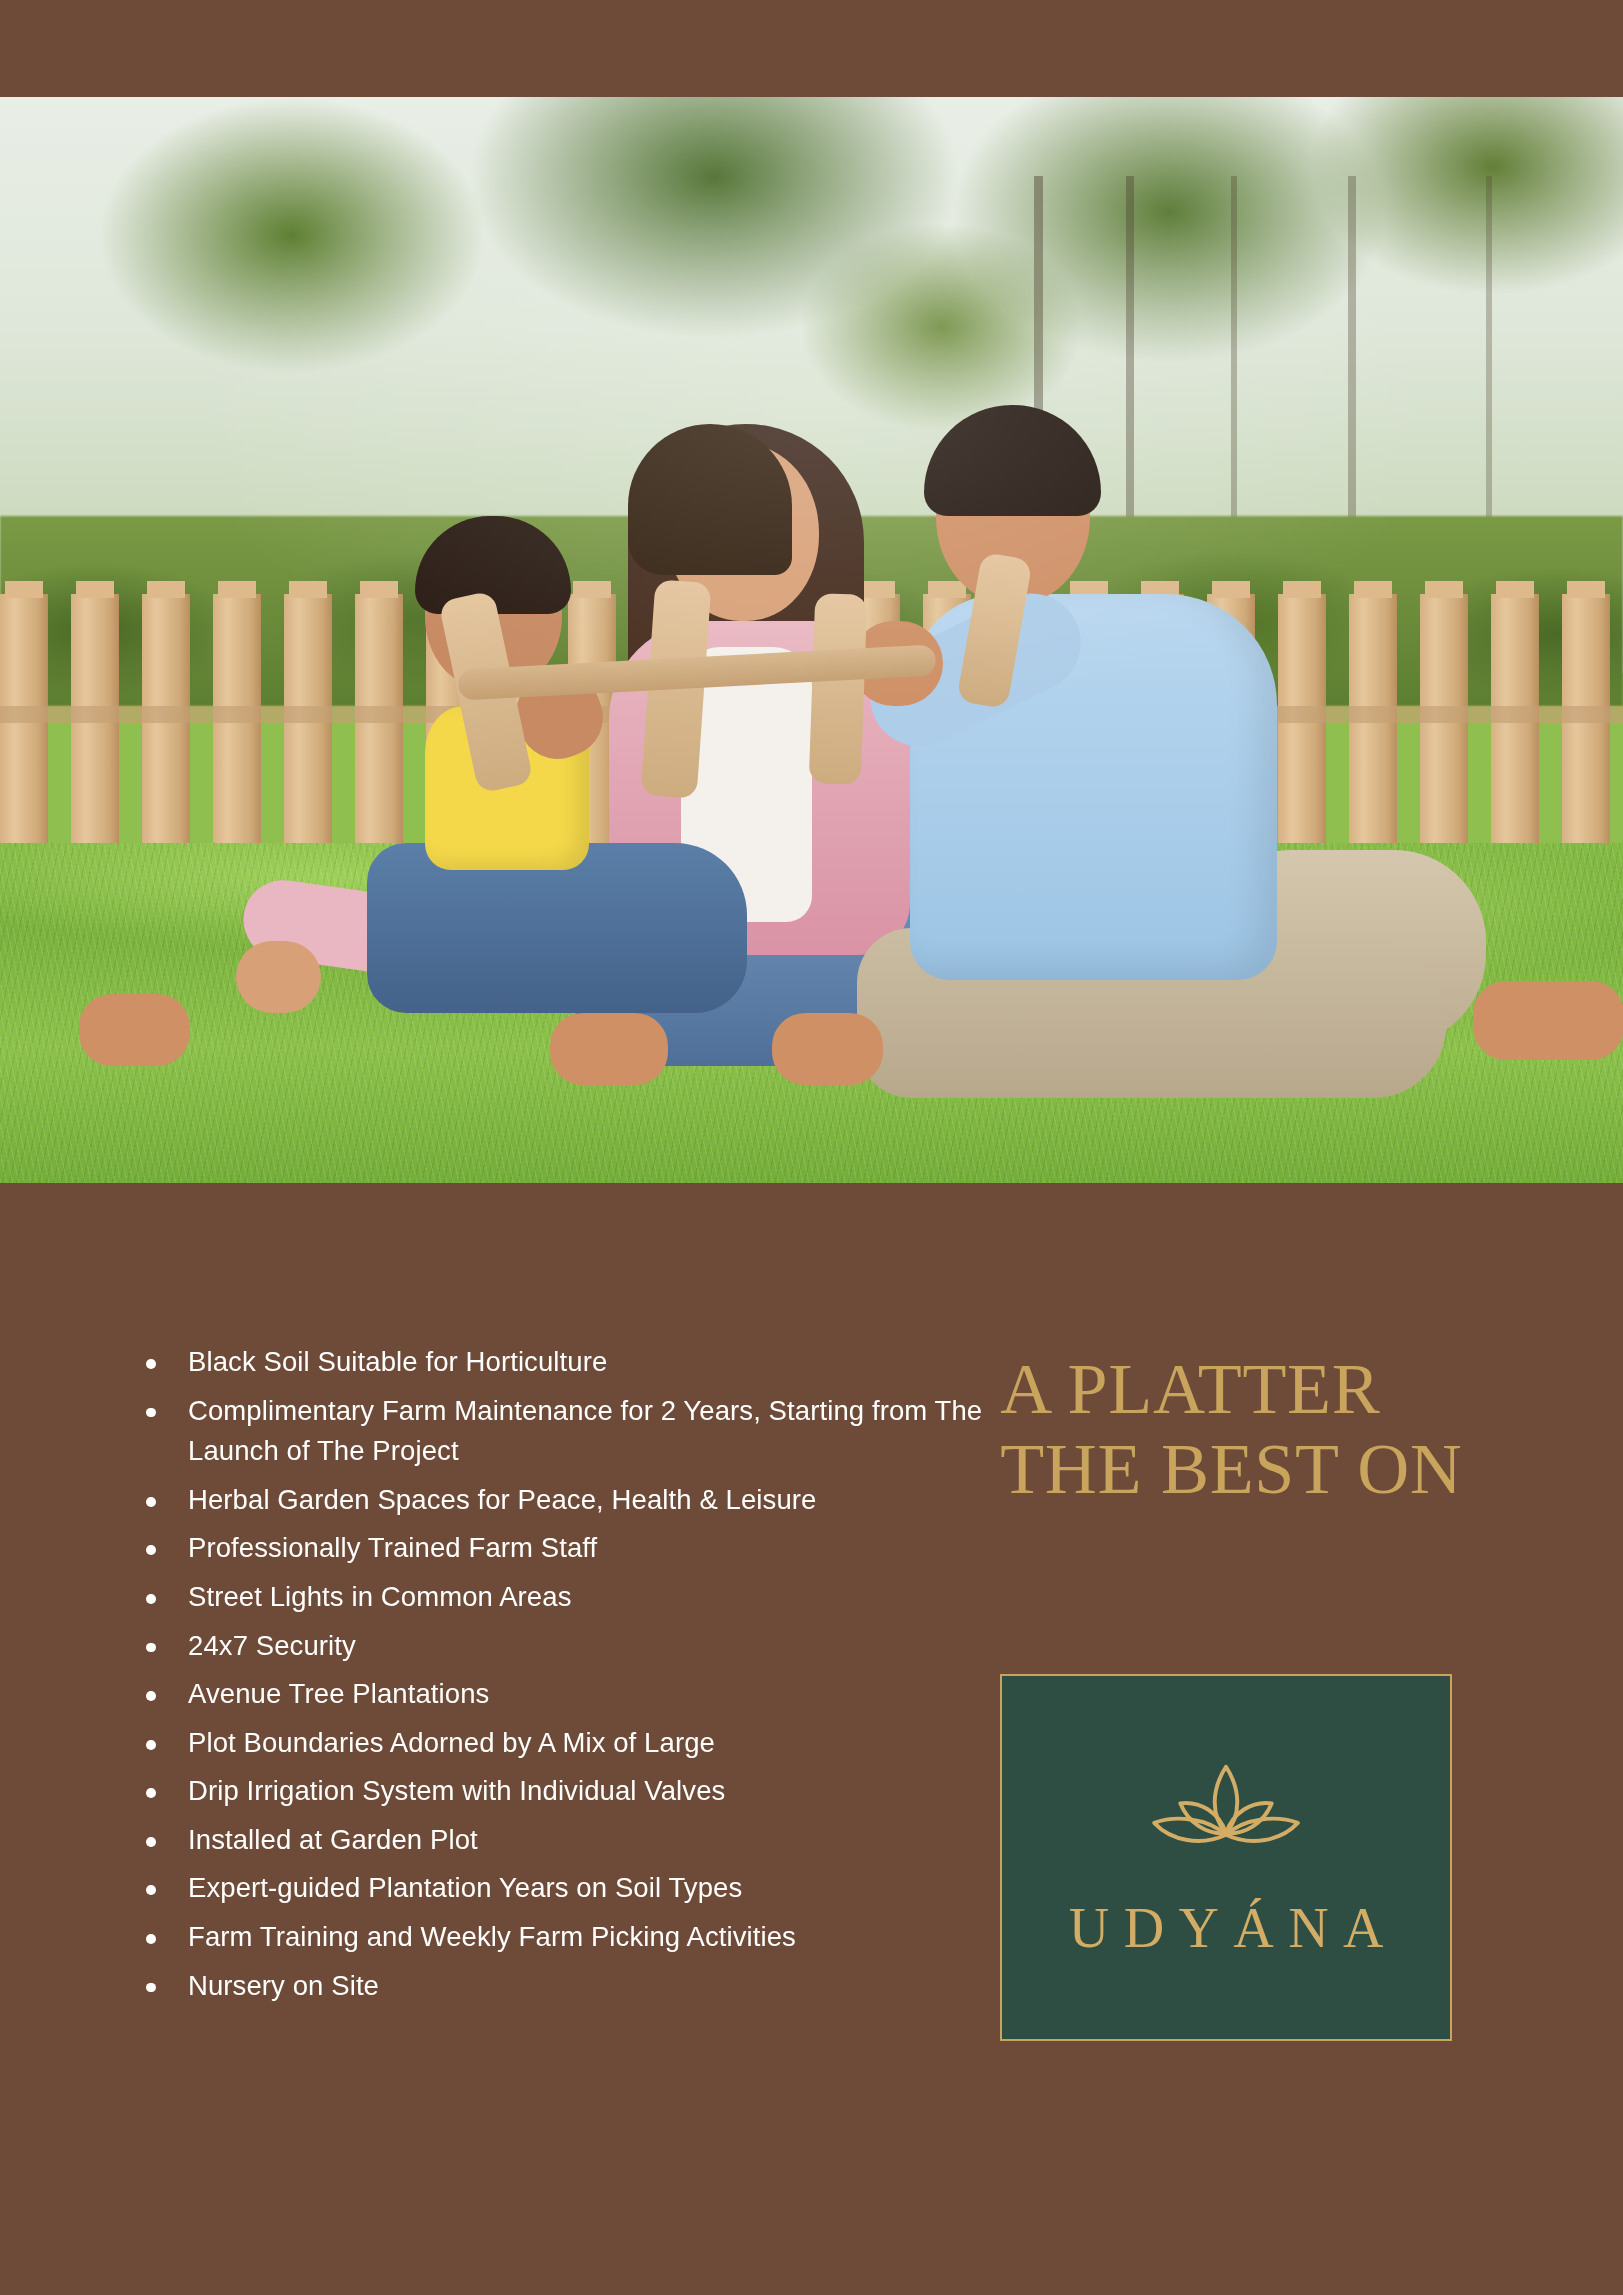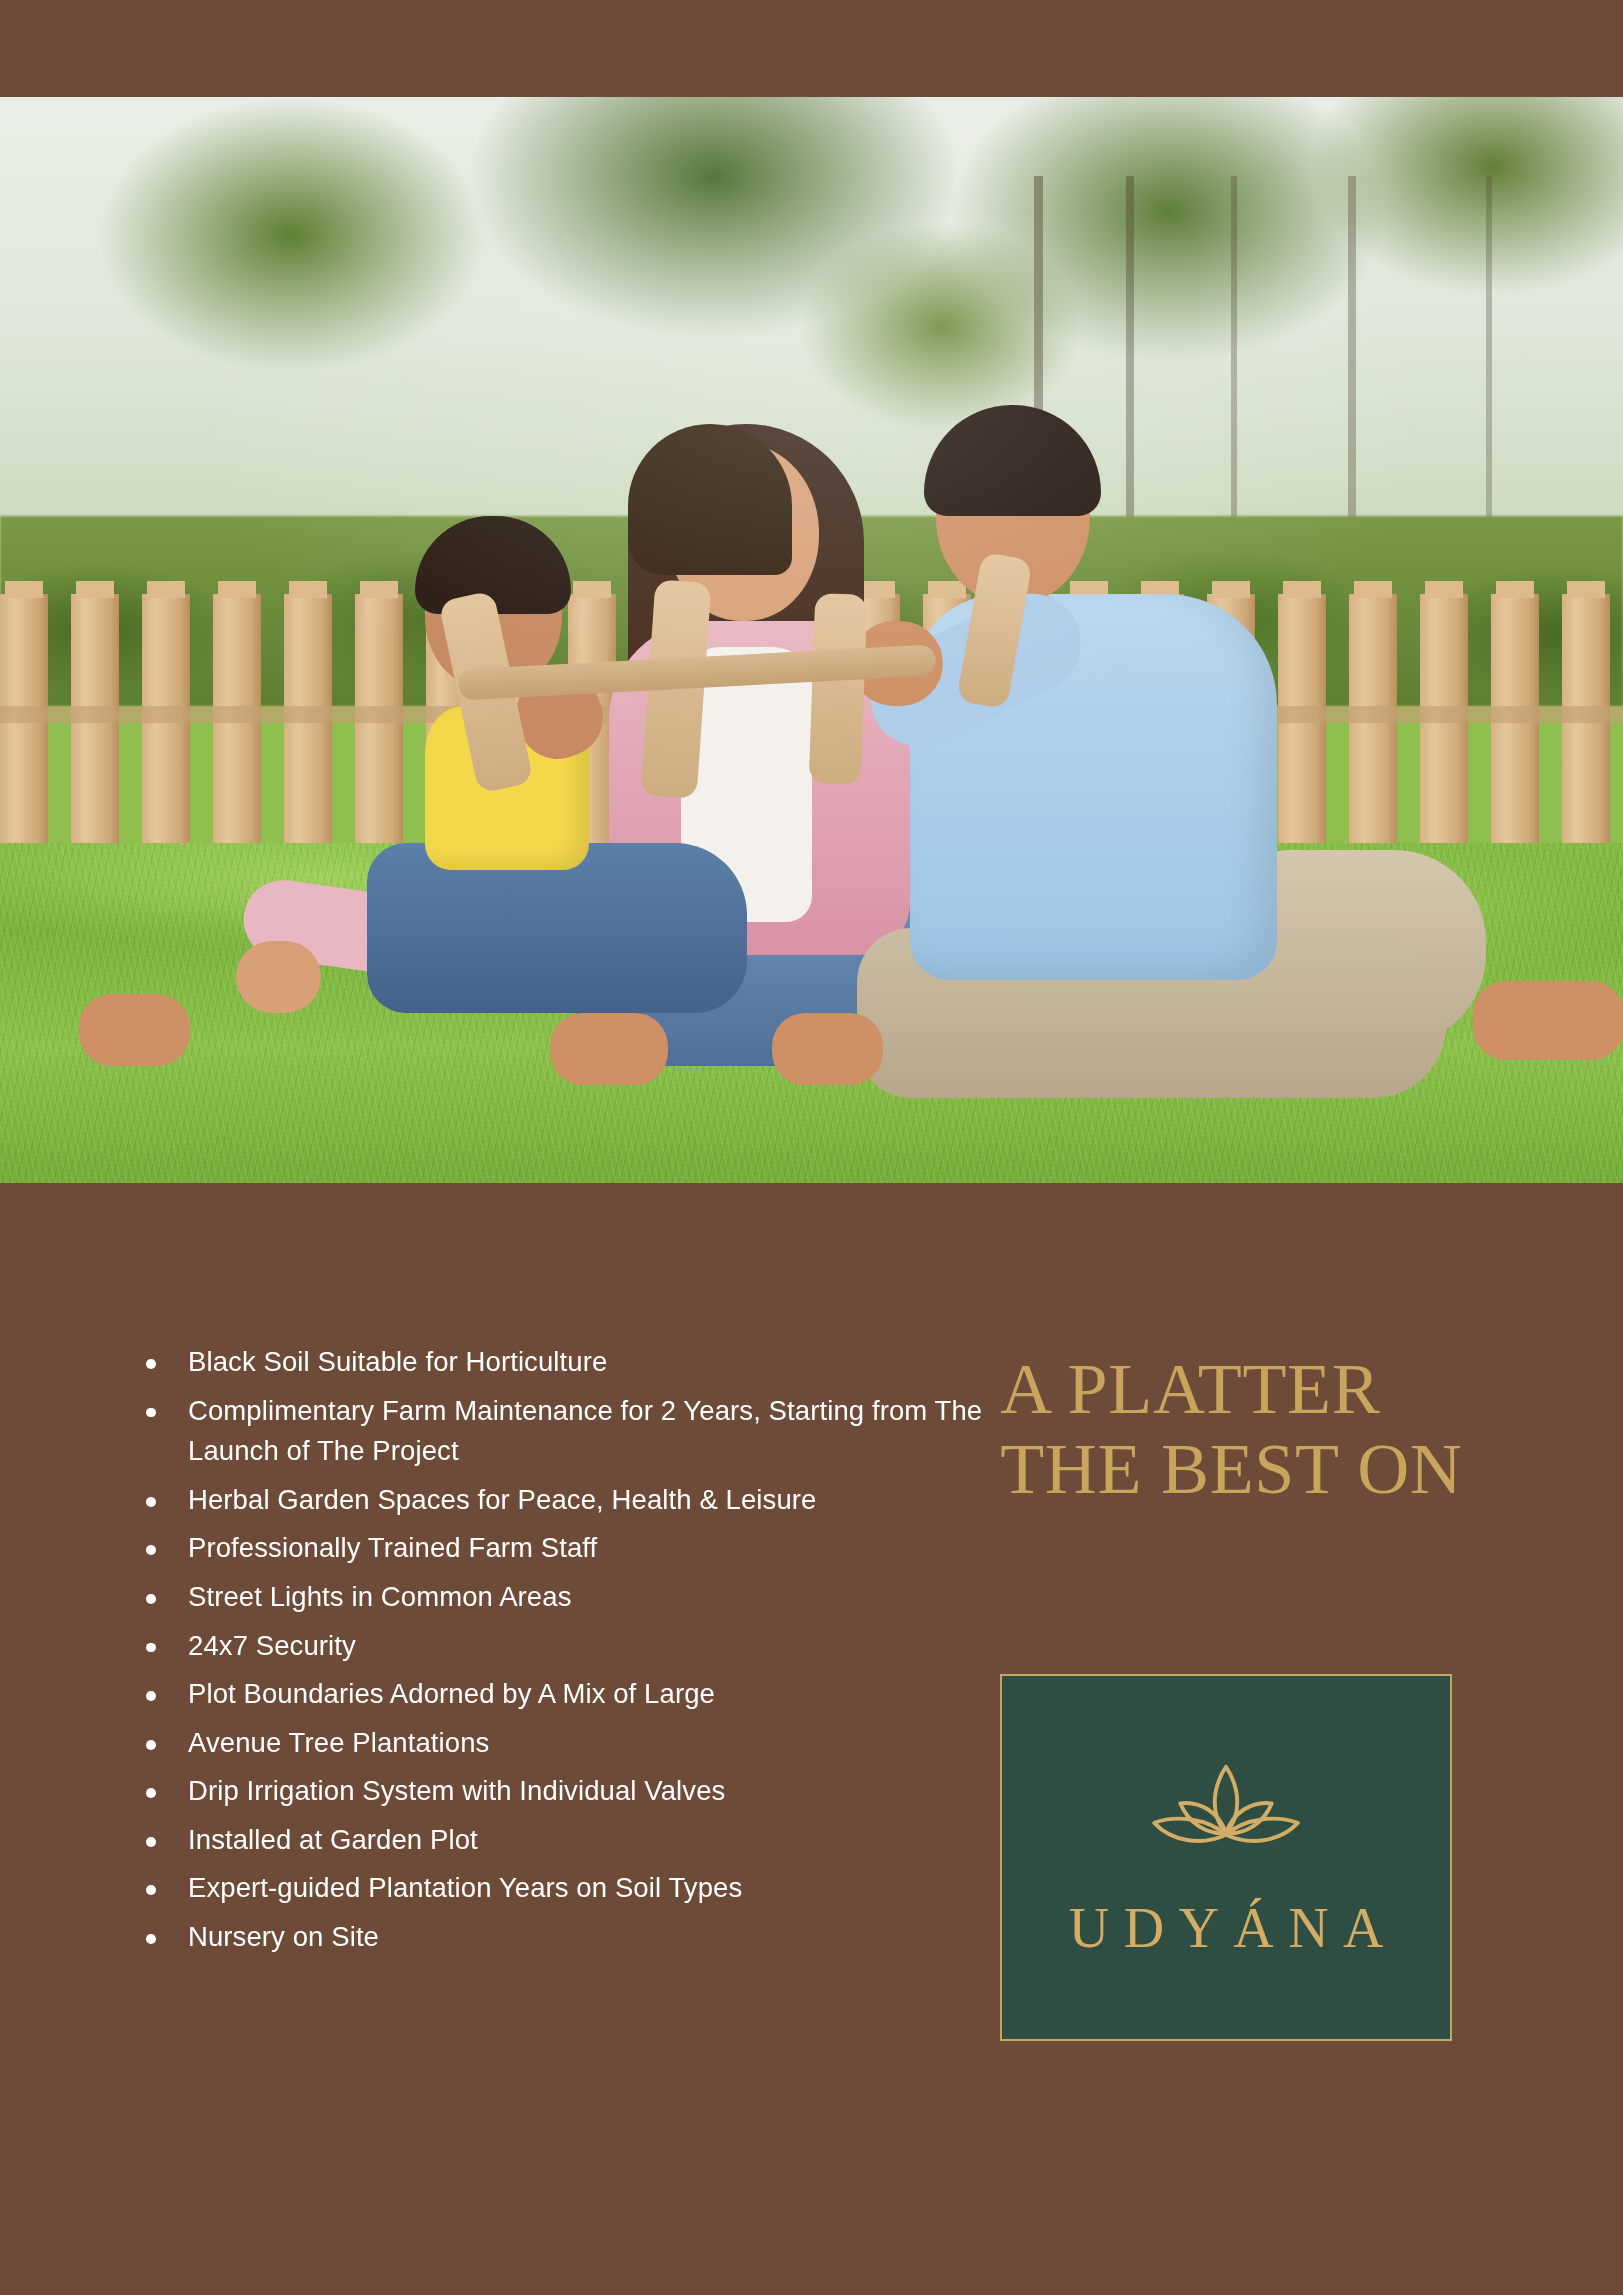--- a/index.html
+++ b/index.html
@@ -419,25 +419,26 @@
   <div class="content">
 
     <div class="bullets">
       <ul class="feature-list">
         <li>Black Soil Suitable for Horticulture</li>
         <li>Complimentary Farm Maintenance for 2 Years, Starting from The Launch of The Project</li>
         <li>Herbal Garden Spaces for Peace, Health &amp; Leisure</li>
         <li>Professionally Trained Farm Staff</li>
         <li>Street Lights in Common Areas</li>
         <li>24x7 Security</li>
+        <li>Avenue Tree Plantations</li>
         <li>Plot Boundaries Adorned by A Mix of Large</li>
-        <li>Avenue Tree Plantations</li>
         <li>Drip Irrigation System with Individual Valves</li>
         <li>Installed at Garden Plot</li>
         <li>Expert-guided Plantation Years on Soil Types</li>
+        <li>Farm Training and Weekly Farm Picking Activities</li>
         <li>Nursery on Site</li>
       </ul>
     </div>
 
     <div class="right-col">
       <div class="headline">
         <div>A PLATTER</div>
         <div>THE BEST ON</div>
       </div>
 

